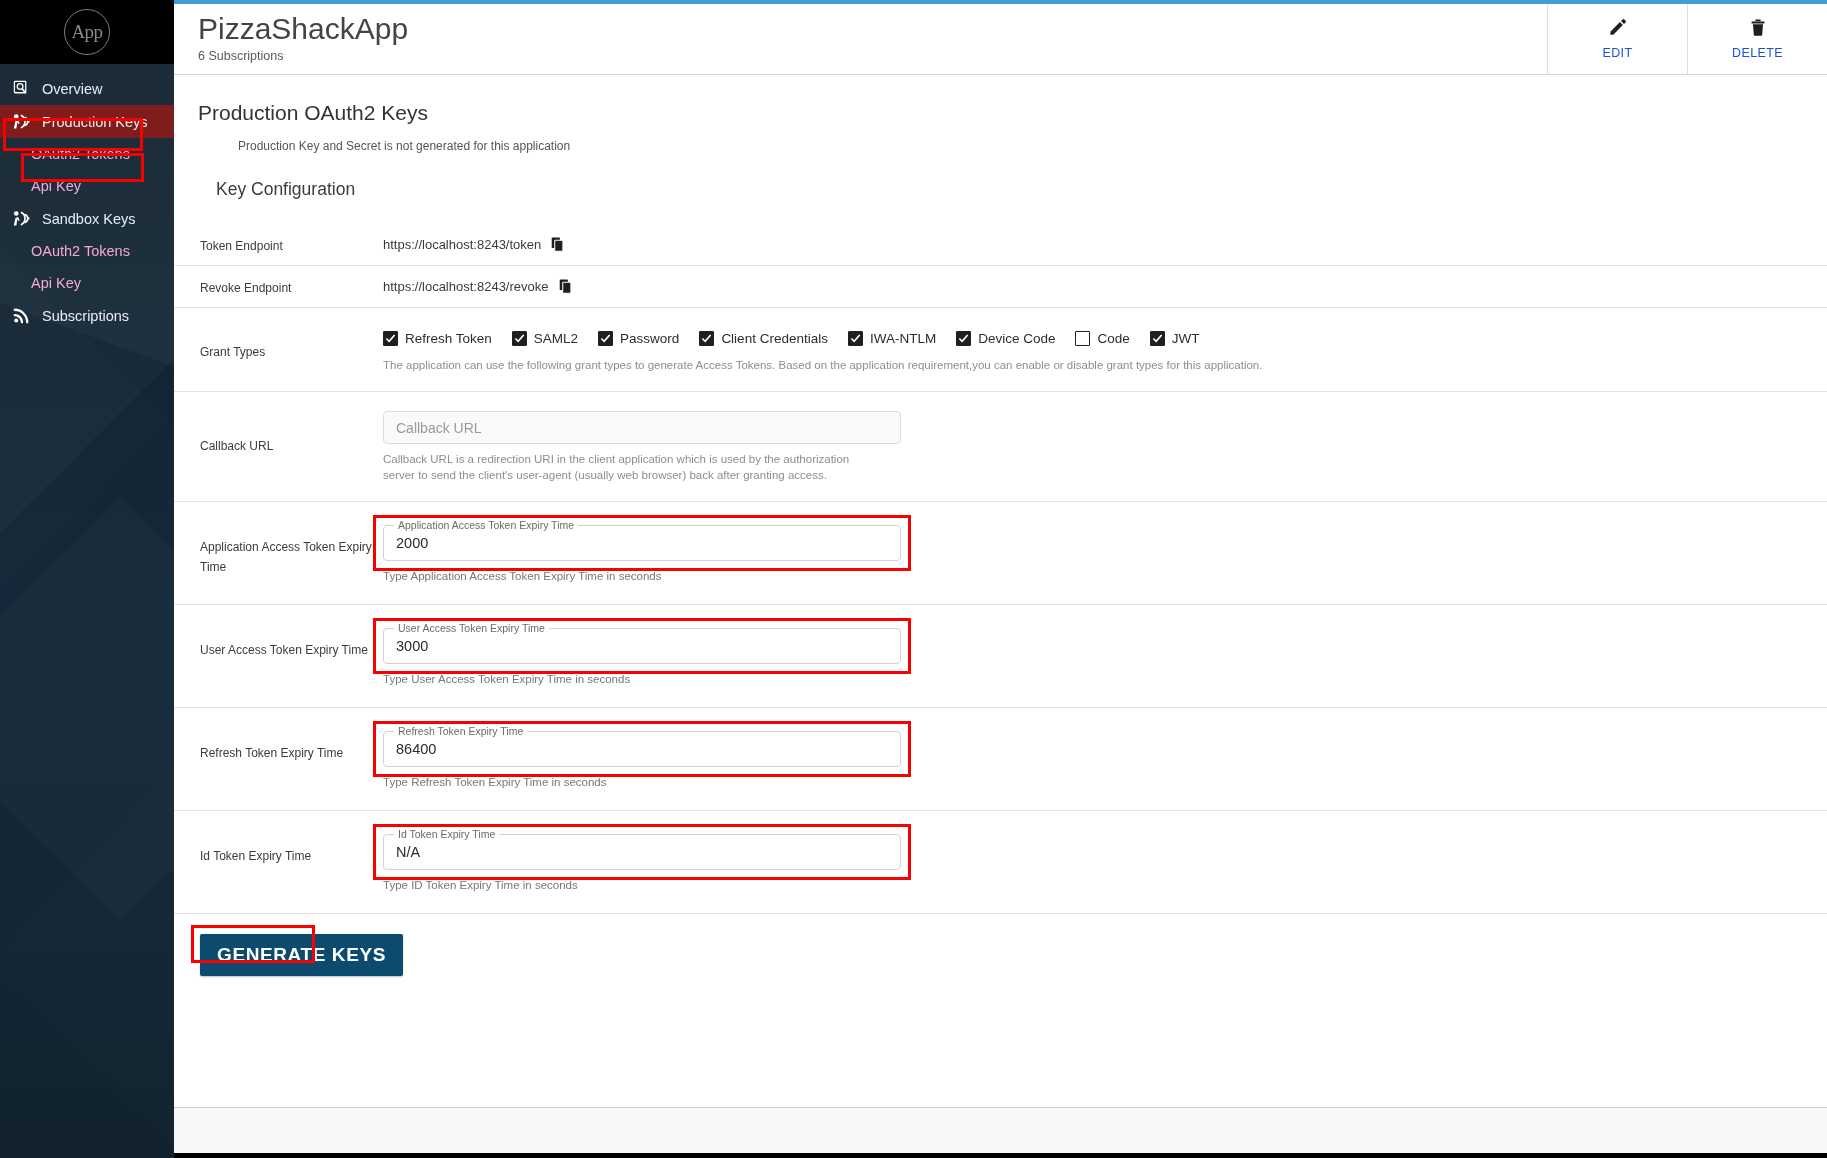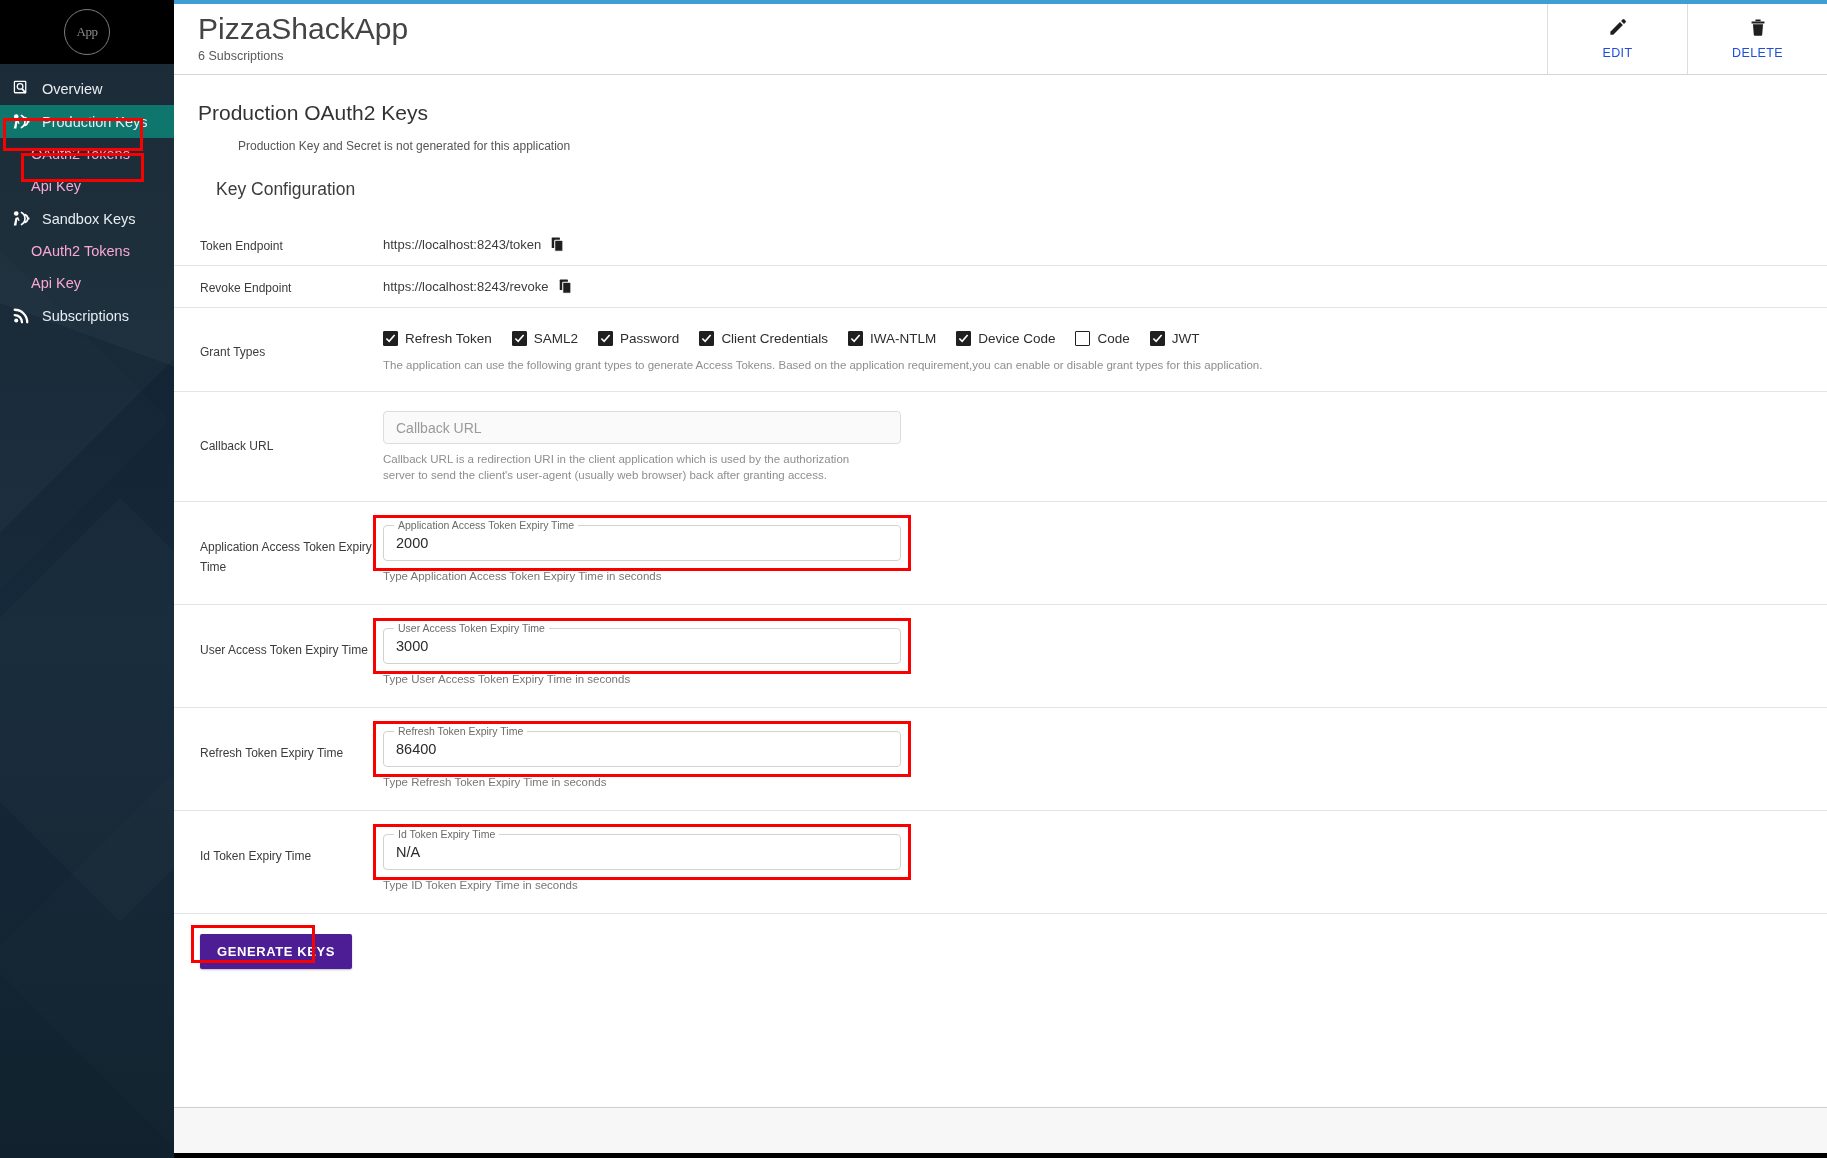--- a/index.html
+++ b/index.html
@@ -31,31 +31,31 @@
   .sidebar-deco3{position:absolute;left:-120px;top:300px;width:240px;height:240px;background:rgba(255,255,255,0.012);transform:rotate(45deg);}
 
   .logo-block {
     position:relative; height:64px; background:#000;
     display:flex; align-items:center; justify-content:center;
   }
   .logo-circle {
     width:46px; height:46px; border-radius:50%;
     border:1.5px solid #7d7d7d;
     display:flex; align-items:center; justify-content:center;
-    color:#8a8a8a; font-size:13px; letter-spacing:-0.5px;
+    color:#8a8a8a; font-size:19px; letter-spacing:-0.5px;
     font-family:"Liberation Serif", serif;
   }
 
   .nav { position:relative; padding-top:8px; }
   .nav-item {
     display:flex; align-items:center; gap:10px;
     height:33px; padding-left:10px; color:#e7edf2;
     font-size:14.5px; cursor:pointer; position:relative;
   }
-  .nav-item.active { background:#0f766e; }
+  .nav-item.active { background:#7f1d1d; }
   .nav-item .nav-ico { width:22px; height:20px; flex:0 0 22px; display:flex; align-items:center; justify-content:center; }
   .nav-sub {
     display:flex; align-items:center;
     height:32px; padding-left:31px; color:#f9a8d4;
     font-size:14.5px; cursor:pointer; position:relative;
   }
 
   
   .hl { position:absolute; border:3px solid #fb0000; pointer-events:none; z-index:40; }
 
@@ -137,21 +137,21 @@
     position:absolute; top:-7px; left:10px; background:#fff; padding:0 4px;
     font-size:10.5px; color:#6a6a6a; white-space:nowrap;
   }
   .outlined .val { font-size:14.5px; color:#2b2b2b; }
 
   .field-help { font-size:11.5px; color:#777; margin-top:9px; }
 
   .gen-wrap { padding:20px 0 0 26px; }
   .btn-generate {
     display:inline-flex; align-items:center; justify-content:center;
-    background:#4c1d95; color:#fff; font-size:13px; font-weight:bold;
+    background:#0c4a6e; color:#fff; font-size:19px; font-weight:bold;
     letter-spacing:0.6px; padding:10px 17px; border:none; border-radius:2px;
     cursor:pointer; box-shadow:0 1px 2px rgba(0,0,0,0.25);
   }
 
   .footer {
     height:46px; background:#f7f7f7; border-top:1px solid #cfcfcf;
   }
   .bottom-strip { height:5px; background:#000; width:100%; }
 </style>
 </head>

